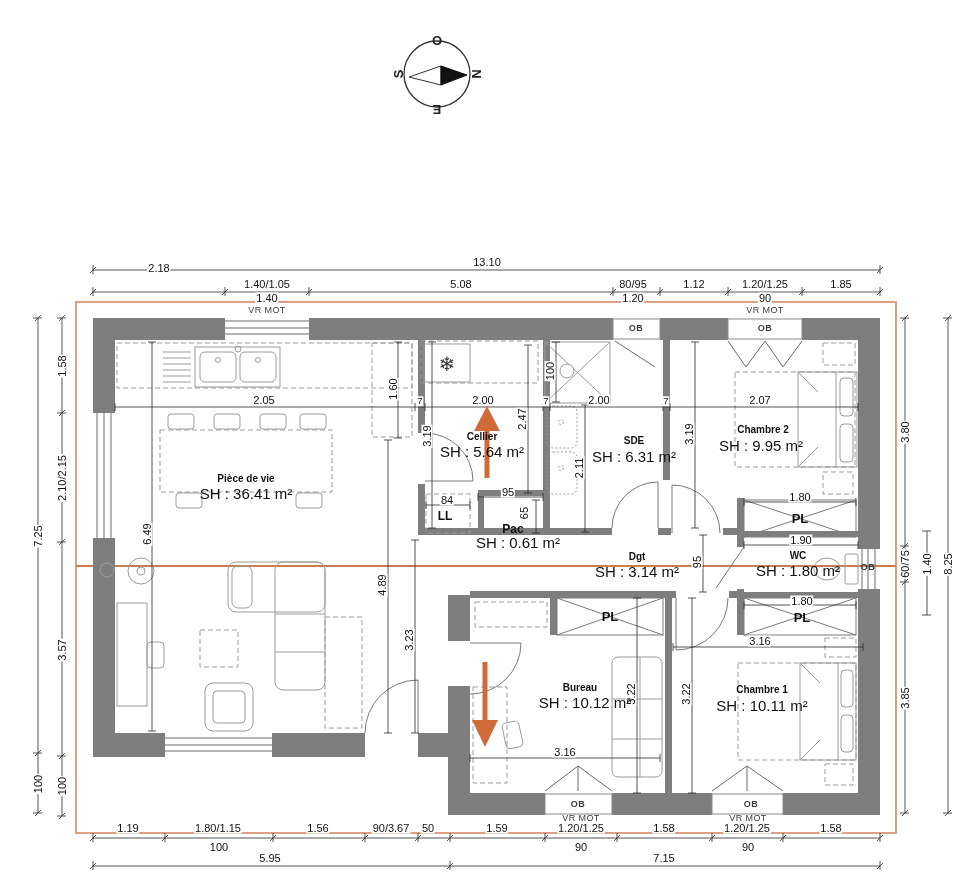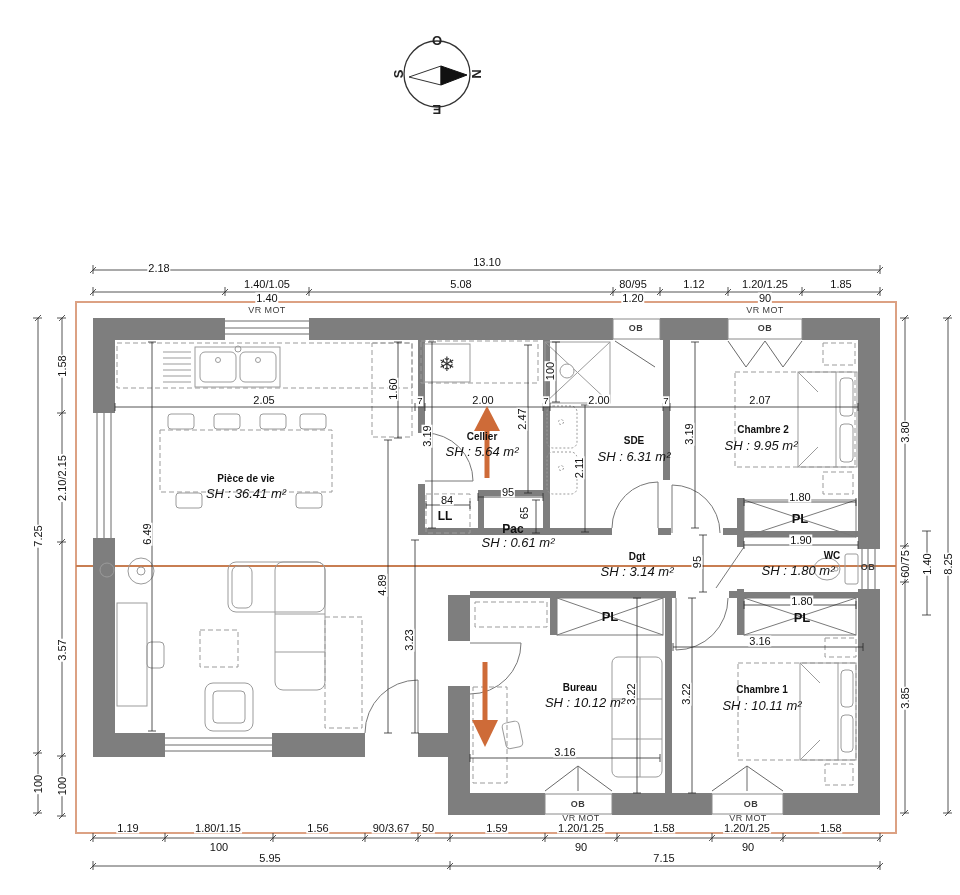--- a/index.html
+++ b/index.html
@@ -5,21 +5,21 @@
   html,body{margin:0;padding:0;background:#fff;}
   .canvas{position:relative;width:960px;height:895px;background:#fff;
           font-family:"Liberation Sans",sans-serif;overflow:hidden;}
   svg.plan{position:absolute;left:0;top:0;}
   .lbl{position:absolute;transform:translate(-50%,-50%);font-size:11px;color:#111;
        background:#fff;line-height:1;padding:0 1px;white-space:nowrap;z-index:5;}
   .lbl.v{transform:translate(-50%,-50%) rotate(-90deg);}
   .lbl.nobg{background:transparent;font-weight:bold;}
   .name{font-weight:bold;font-size:10px;background:transparent;}
   .name.sm{font-size:12px;}
-  .area{font-size:13px;background:transparent;font-style:italic;}
+  .area{font-size:15px;background:transparent;}
   .tag{font-size:9px;color:#3c3c3c;background:transparent;letter-spacing:.4px;}
   .seven{font-size:9.5px;}
   .pl{font-size:13px;background:transparent;}
   .compass-letter{position:absolute;transform:translate(-50%,-50%);font-size:13px;
        font-weight:bold;color:#222;z-index:5;}
   .compass-letter.r90{transform:translate(-50%,-50%) rotate(90deg);}
   .compass-letter.r180{transform:translate(-50%,-50%) rotate(180deg);}
   .compass-letter.rm90{transform:translate(-50%,-50%) rotate(-90deg);}
   .snow{position:absolute;transform:translate(-50%,-50%);font-size:20px;color:#333;z-index:5;}
 </style>
@@ -325,21 +325,21 @@
   <span class="lbl name" style="left:482px;top:437px">Cellier</span>
   <span class="lbl area" style="left:482px;top:451px">SH : 5.64 m²</span>
   <span class="lbl name sm" style="left:513px;top:529px">Pac</span>
   <span class="lbl area" style="left:518px;top:542px">SH : 0.61 m²</span>
   <span class="lbl name" style="left:634px;top:441px">SDE</span>
   <span class="lbl area" style="left:634px;top:456px">SH : 6.31 m²</span>
   <span class="lbl name" style="left:763px;top:430px">Chambre 2</span>
   <span class="lbl area" style="left:761px;top:445px">SH : 9.95 m²</span>
   <span class="lbl name" style="left:637px;top:557px">Dgt</span>
   <span class="lbl area" style="left:637px;top:571px">SH : 3.14 m²</span>
-  <span class="lbl name" style="left:832px;top:556px">WC</span>
+  <span class="lbl name" style="left:798px;top:556px">WC</span>
   <span class="lbl area" style="left:798px;top:570px">SH : 1.80 m²</span>
   <span class="lbl name" style="left:580px;top:688px">Bureau</span>
   <span class="lbl area" style="left:585px;top:702px">SH : 10.12 m²</span>
   <span class="lbl name" style="left:762px;top:690px">Chambre 1</span>
   <span class="lbl area" style="left:762px;top:705px">SH : 10.11 m²</span>
 
   <span class="snow" style="left:447px;top:364px">❄</span>
 
 </div>
 

